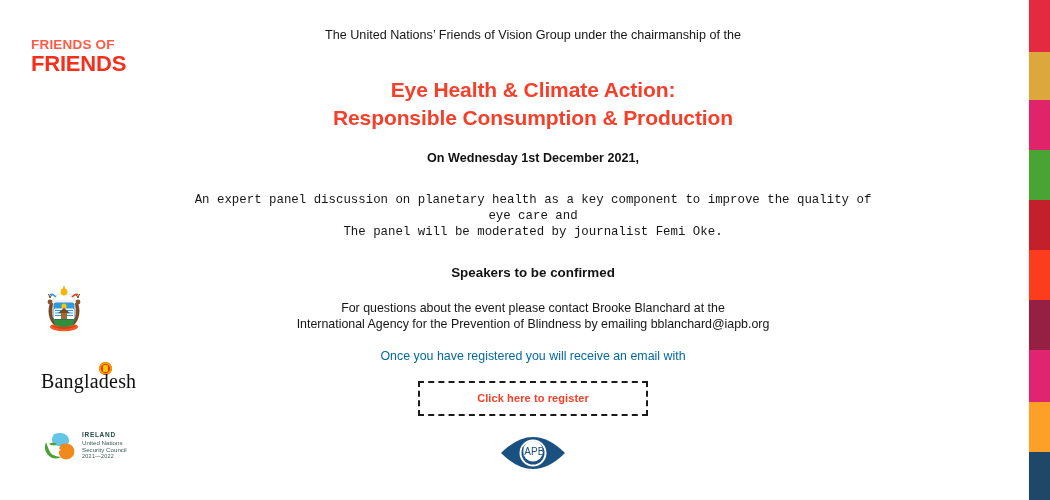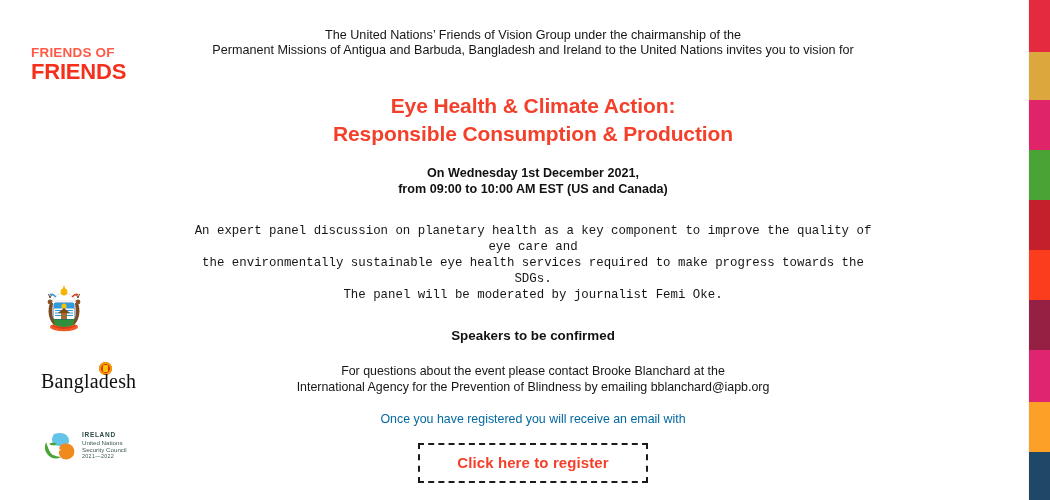--- a/index.html
+++ b/index.html
@@ -28,21 +28,21 @@
     position: absolute;
     left: 0;
     top: 0;
     width: 190px;
     height: 500px;
   }
 
   .fov-logo {
     position: absolute;
     left: 31px;
-    top: 46px;
+    top: 38px;
     width: 84px;
     line-height: 1;
     user-select: none;
   }
   .fov-top {
     font-size: 13.5px;
     font-weight: 700;
     letter-spacing: 0.2px;
     color: #ff5a46;
     display: block;
@@ -222,21 +222,21 @@
   }
   .register-btn {
     display: inline-block;
     box-sizing: border-box;
     width: 230px;
     padding: 9px 10px 10px;
     border: 2px dashed #1b1b1b;
     background: transparent;
     color: #f4402a;
     font-family: "Liberation Sans", sans-serif;
-    font-size: 15px;
+    font-size: 11px;
     font-weight: 700;
     letter-spacing: 0.1px;
     cursor: pointer;
     text-align: center;
   }
 
   .iapb-wrap {
     padding-top: 20px;
     display: flex;
     justify-content: center;
@@ -309,36 +309,33 @@
         <span class="ie-sub">Security Council</span>
         <span class="ie-years">2021—2022</span>
       </div>
     </div>
   </div>
 
   <div class="content">
 
     <p class="intro">
       <span class="line">The United Nations’ Friends of Vision Group under the chairmanship of the</span>
-      <span class="line">Permanent Missions of Antigua and Barbuda, Bangladesh and Ireland to the United Nations invites you to vision for</span>
     </p>
 
     <h1 class="event-title">
       <span class="line">Eye Health &amp; Climate Action:</span>
       <span class="line">Responsible Consumption &amp; Production</span>
     </h1>
 
     <p class="when">
       <span class="line">On Wednesday 1st December 2021,</span>
-      <span class="line">from 09:00 to 10:00 AM EST (US and Canada)</span>
     </p>
 
     <p class="blurb">
       <span class="line">An expert panel discussion on planetary health as a key component to improve the quality of eye care and</span>
-      <span class="line">the environmentally sustainable eye health services required to make progress towards the SDGs.</span>
       <span class="line">The panel will be moderated by journalist Femi Oke.</span>
     </p>
 
     <p class="speakers">Speakers to be confirmed</p>
 
     <p class="contact">
       <span class="line">For questions about the event please contact Brooke Blanchard at the</span>
       <span class="line">International Agency for the Prevention of Blindness by emailing bblanchard@iapb.org</span>
     </p>
 

